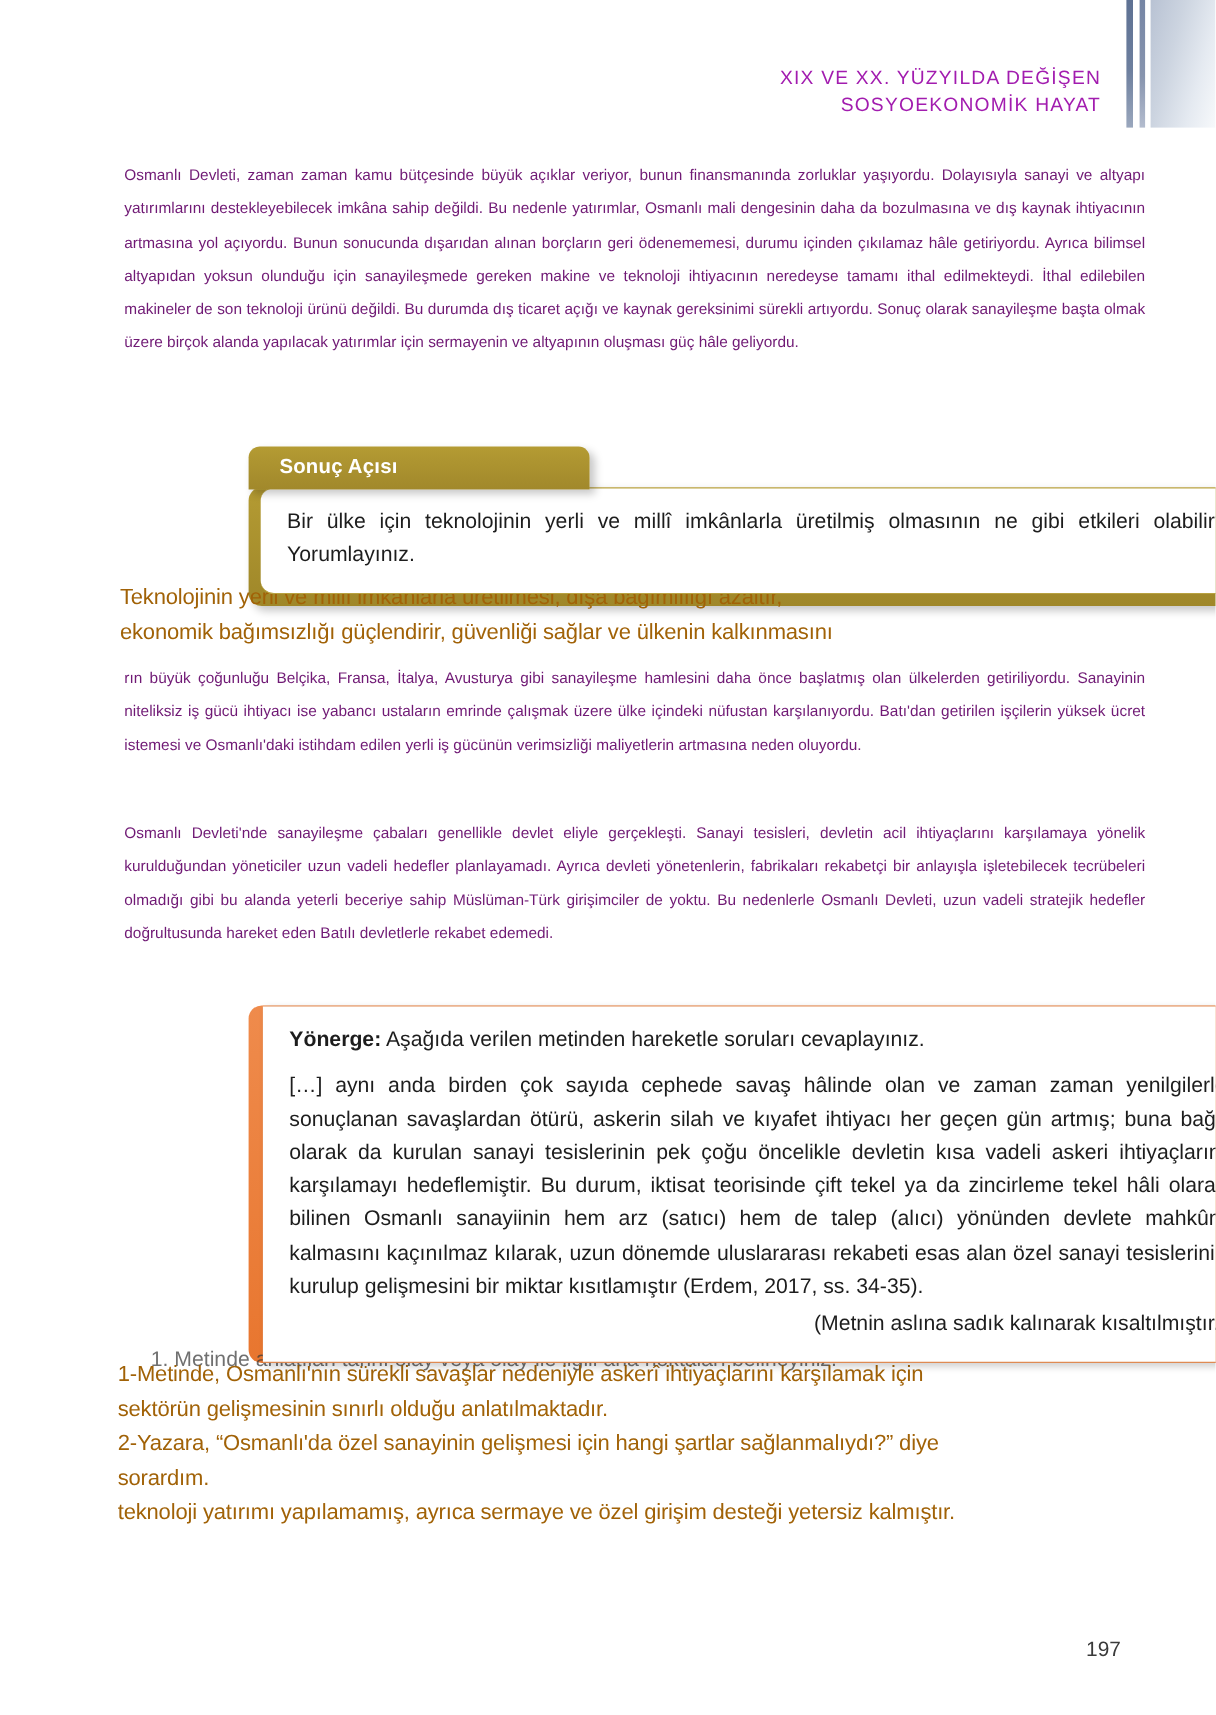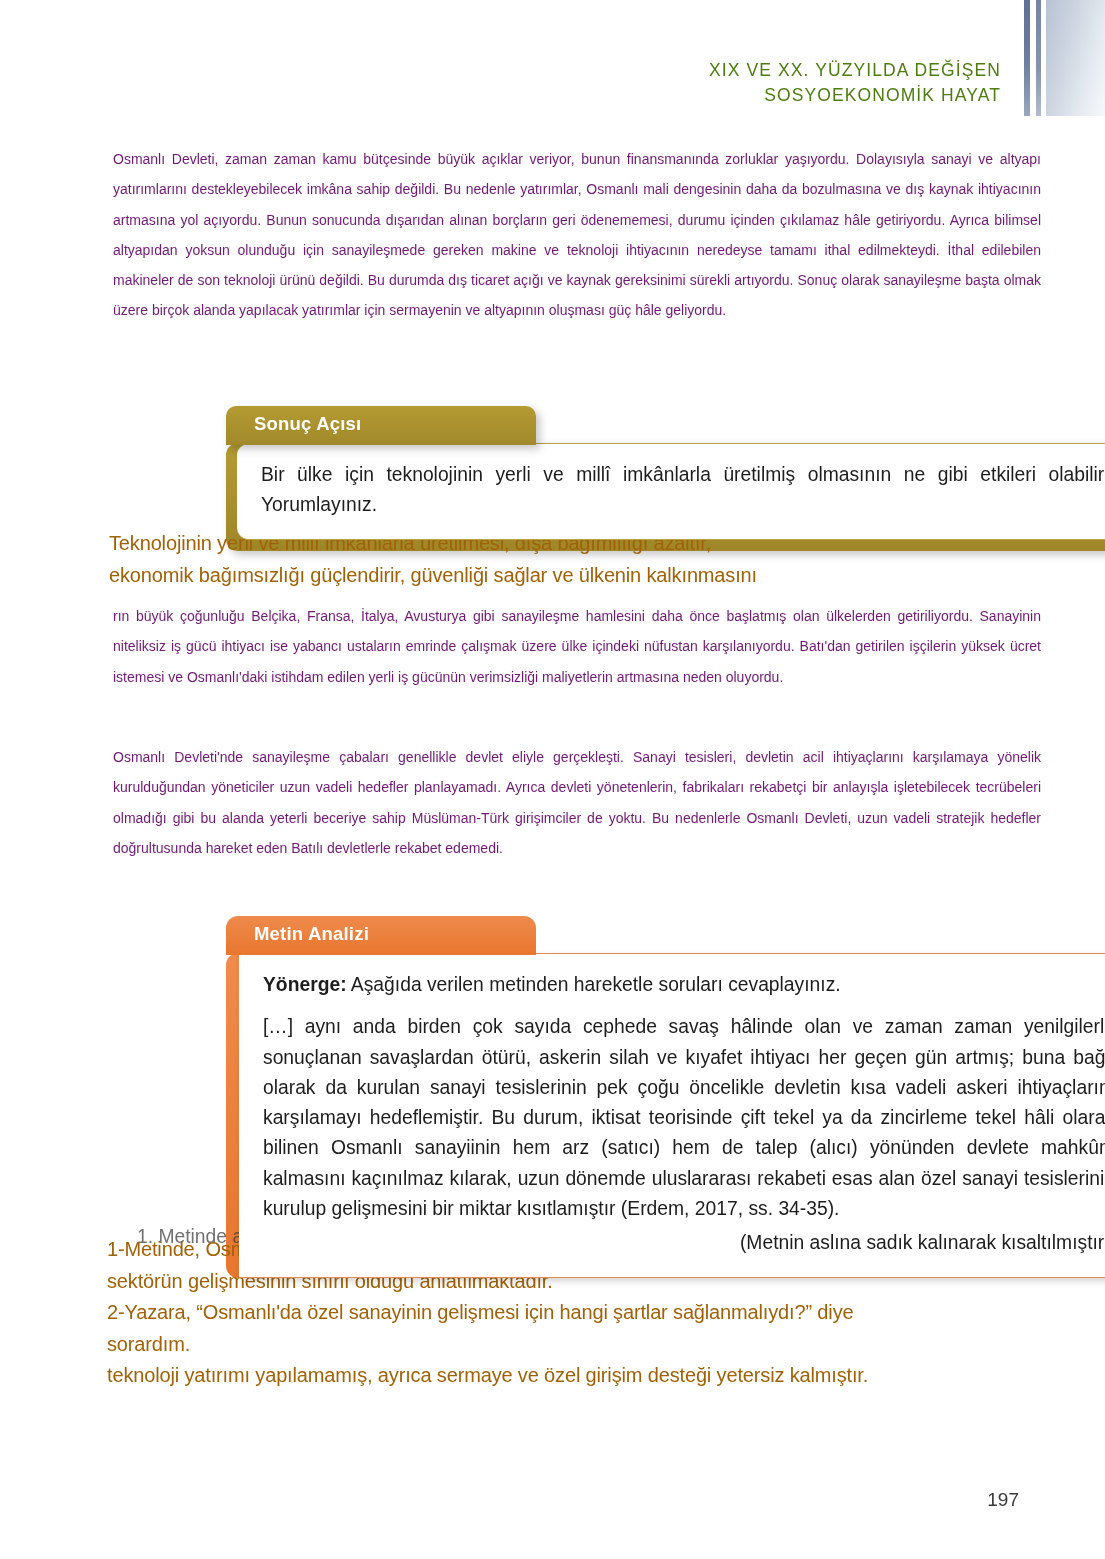--- a/index.html
+++ b/index.html
@@ -50,21 +50,21 @@
   }
   .hdr-title {
     position: absolute;
     top: 58px;
     right: 104px;
     width: 520px;
     text-align: right;
     font-size: 17.5px;
     line-height: 25px;
     letter-spacing: 1.1px;
-    color: #4d7c0f;
+    color: #a21caf;
     font-weight: 400;
   }
 
   
   .content {
     position: absolute;
     left: 113px;
     top: 0;
     width: 928px;
   }
@@ -221,21 +221,20 @@
           <p>Bir ülke için teknolojinin yerli ve millî imkânlarla üretilmiş olmasının ne gibi etkileri olabilir? Yorumlayınız.</p>
         </div>
       </div>
     </div>
   </div>
 
   <p class="body p2">rın büyük çoğunluğu Belçika, Fransa, İtalya, Avusturya gibi sanayileşme hamlesini daha önce başlatmış olan ülkelerden getiriliyordu. Sanayinin niteliksiz iş gücü ihtiyacı ise yabancı ustaların emrinde çalışmak üzere ülke içindeki nüfustan karşılanıyordu. Batı'dan getirilen işçilerin yüksek ücret istemesi ve Osmanlı'daki istihdam edilen yerli iş gücünün verimsizliği maliyetlerin artmasına neden oluyordu.</p>
   <p class="body p3">Osmanlı Devleti'nde sanayileşme çabaları genellikle devlet eliyle gerçekleşti. Sanayi tesisleri, devletin acil ihtiyaçlarını karşılamaya yönelik kurulduğundan yöneticiler uzun vadeli hedefler planlayamadı. Ayrıca devleti yönetenlerin, fabrikaları rekabetçi bir anlayışla işletebilecek tecrübeleri olmadığı gibi bu alanda yeterli beceriye sahip Müslüman-Türk girişimciler de yoktu. Bu nedenlerle Osmanlı Devleti, uzun vadeli stratejik hedefler doğrultusunda hareket eden Batılı devletlerle rekabet edemedi.</p>
 
   <div class="callout callout-orange">
-    <div class="tab">Metin Analizi</div>
     <div class="frame">
       <div class="panel">
         <div class="inner">
           <p class="yonerge"><b>Yönerge:</b><span> Aşağıda verilen metinden hareketle soruları cevaplayınız.</span></p>
           <p>[…] aynı anda birden çok sayıda cephede savaş hâlinde olan ve zaman zaman yenilgilerle sonuçlanan savaşlardan ötürü, askerin silah ve kıyafet ihtiyacı her geçen gün artmış; buna bağlı olarak da kurulan sanayi tesislerinin pek çoğu öncelikle devletin kısa vadeli askeri ihtiyaçlarını karşılamayı hedeflemiştir. Bu durum, iktisat teorisinde çift tekel ya da zincirleme tekel hâli olarak bilinen Osmanlı sanayiinin hem arz (satıcı) hem de talep (alıcı) yönünden devlete mahkûm kalmasını kaçınılmaz kılarak, uzun dönemde uluslararası rekabeti esas alan özel sanayi tesislerinin kurulup gelişmesini bir miktar kısıtlamıştır (Erdem, 2017, ss. 34-35).</p>
           <p class="attrib">(Metnin aslına sadık kalınarak kısaltılmıştır.)</p>
         </div>
       </div>
     </div>
   </div>

